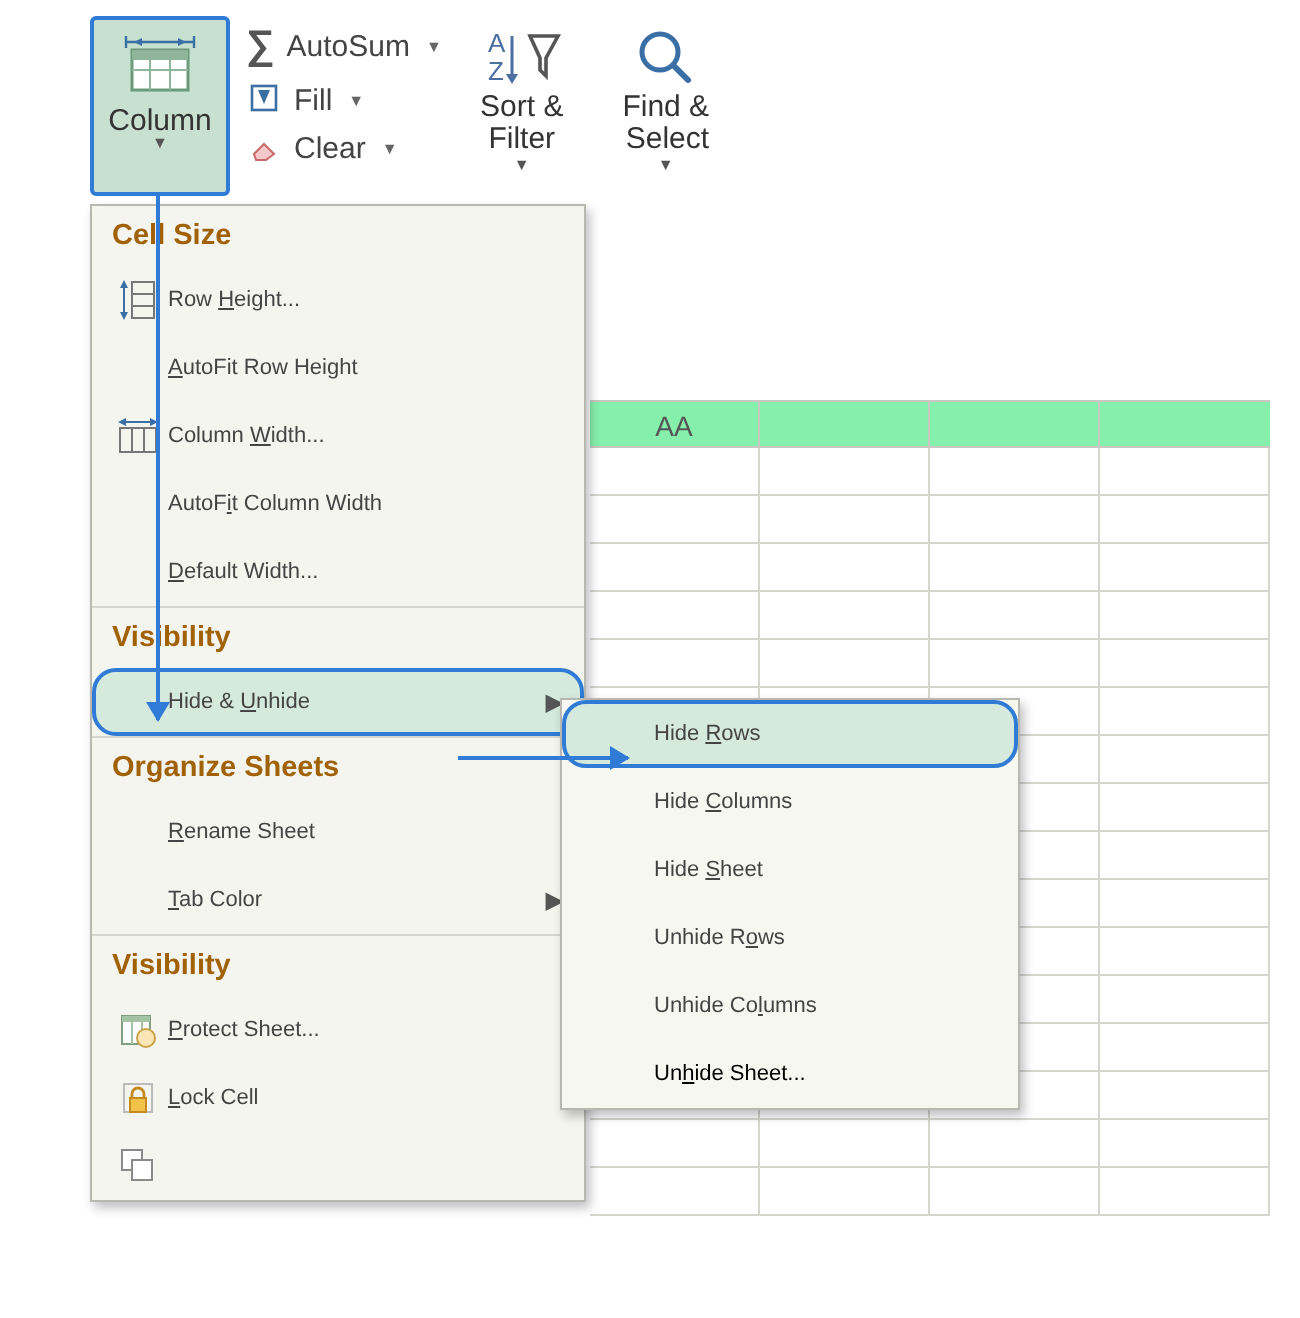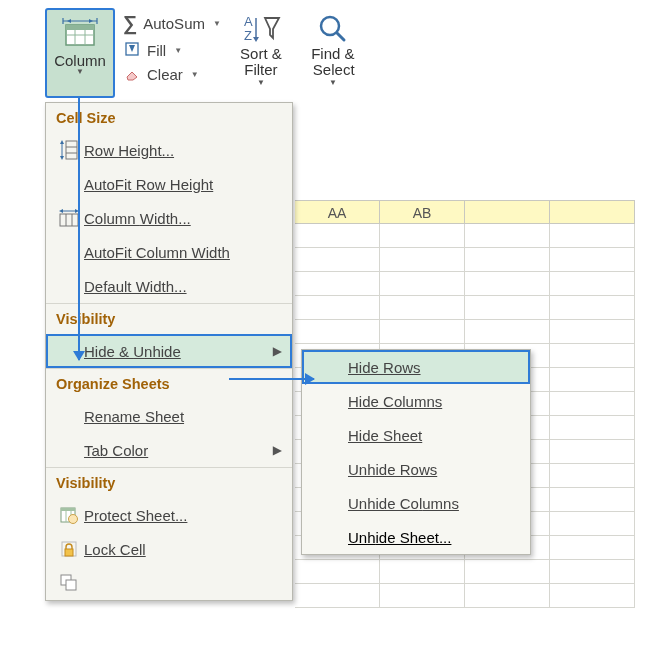--- a/index.html
+++ b/index.html
@@ -99,33 +99,34 @@
     align-items: center;
     height: 34px;
     padding: 0 10px 0 8px;
     cursor: pointer;
     color:#444;
   }
   .menu-item .iconcol {
     width: 30px;
     display:flex;align-items:center;justify-content:center;
   }
-  .menu-item .label { flex:1; font-size: 15px; text-decoration: underline; }
+  .menu-item .label { flex:1; font-size: 11px; }
   .menu-item .arrow { font-size: 12px; color:#555; }
   .menu-item.highlight {
     background: #d5eadc;
     outline: 2px solid #2f7bd6;
     outline-offset: -2px;
+    border-radius: 12px;
   }
   .underline-key { text-decoration: underline; }
 
   
   .submenu {
     position: absolute;
-    left: 301px;
+    left: 280px;
     top: 349px;
     width: 230px;
     background: #f7f7f2;
     border: 1px solid #b8b8b0;
     box-shadow: 2px 3px 5px rgba(0,0,0,0.25);
   }
   .submenu .menu-item { padding-left: 46px; }
   .submenu .menu-item.disabled { color: #000000; cursor: default; }
   .submenu .menu-item.highlight {
     background: #d5eadc;
@@ -141,21 +142,21 @@
     background: #fff;
   }
   .col-headers {
     position:absolute;
     top: 100px;
     left:0;right:0;
     height:24px;
     display:flex;
     border-top:1px solid #c8c8c0;
     border-bottom:1px solid #c8c8c0;
-    background:#fef9c3;
+    background:#86efac;
   }
   .col-head {
     width: 85px;
     border-right:1px solid #c8c8c0;
     text-align:center;
     font-size:14px;
     color:#555;
     line-height:24px;
   }
   .gridlines {
@@ -204,21 +205,20 @@
     border-left:10px solid #2f7bd6;
   }
 </style>
 </head>
 <body>
 <div class="canvas">
 
 <div class="sheet">
   <div class="col-headers">
     <div class="col-head">AA</div>
-    <div class="col-head">AB</div>
     <div class="col-head"></div>
     <div class="col-head"></div>
   </div>
   <div class="gridlines">
     <div class="gridrow">
           <div class="gridcell"></div>
           <div class="gridcell"></div>
           <div class="gridcell"></div>
           <div class="gridcell"></div>
         </div>

